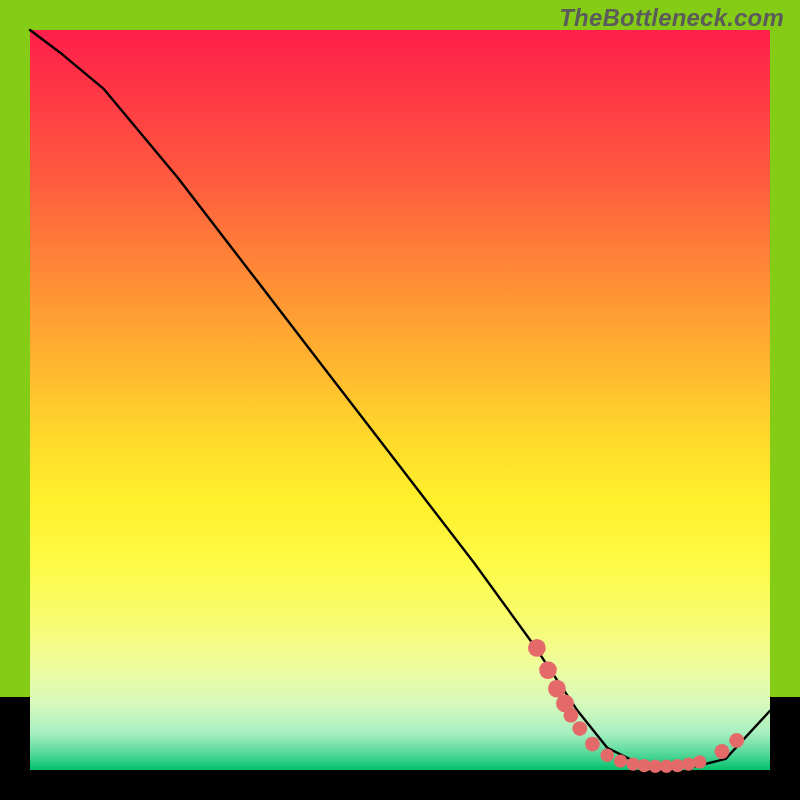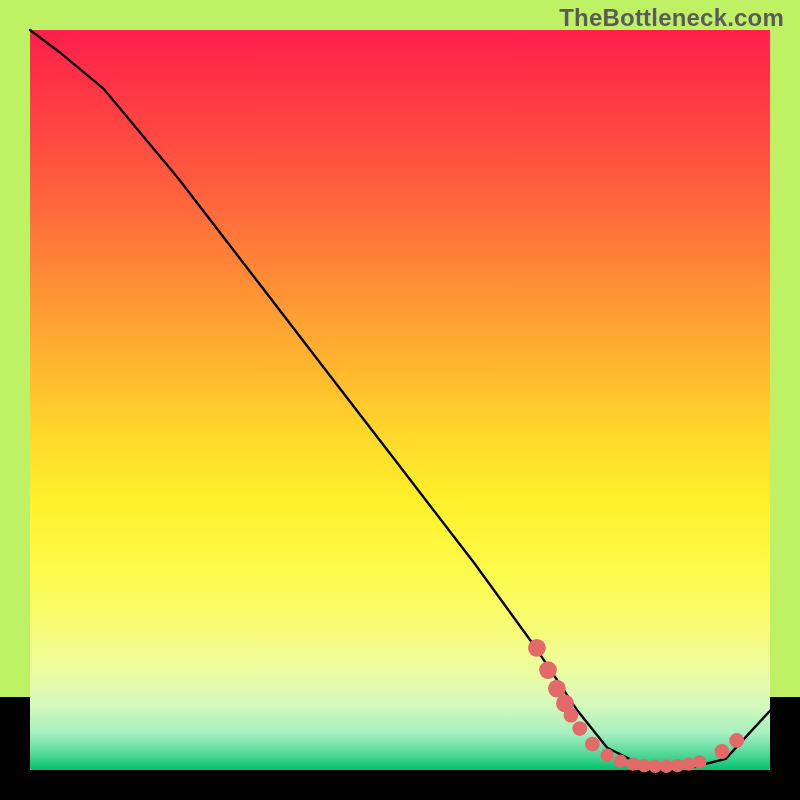--- a/index.html
+++ b/index.html
@@ -8,21 +8,22 @@
     width: 800px;
     height: 800px;
     background: #000;
     overflow: hidden;
     font-family: Arial, Helvetica, sans-serif;
   }
   .frame {
     position: relative;
     width: 800px;
     height: 697px;
-    background: #bef264;
+    background: #84cc16;
+    font-style: italic;
   }
   .watermark {
     position: absolute;
     top: 4px;
     right: 16px;
     color: #5b5b5b;
     font-size: 24px;
     font-weight: 600;
     letter-spacing: 0.2px;
   }

